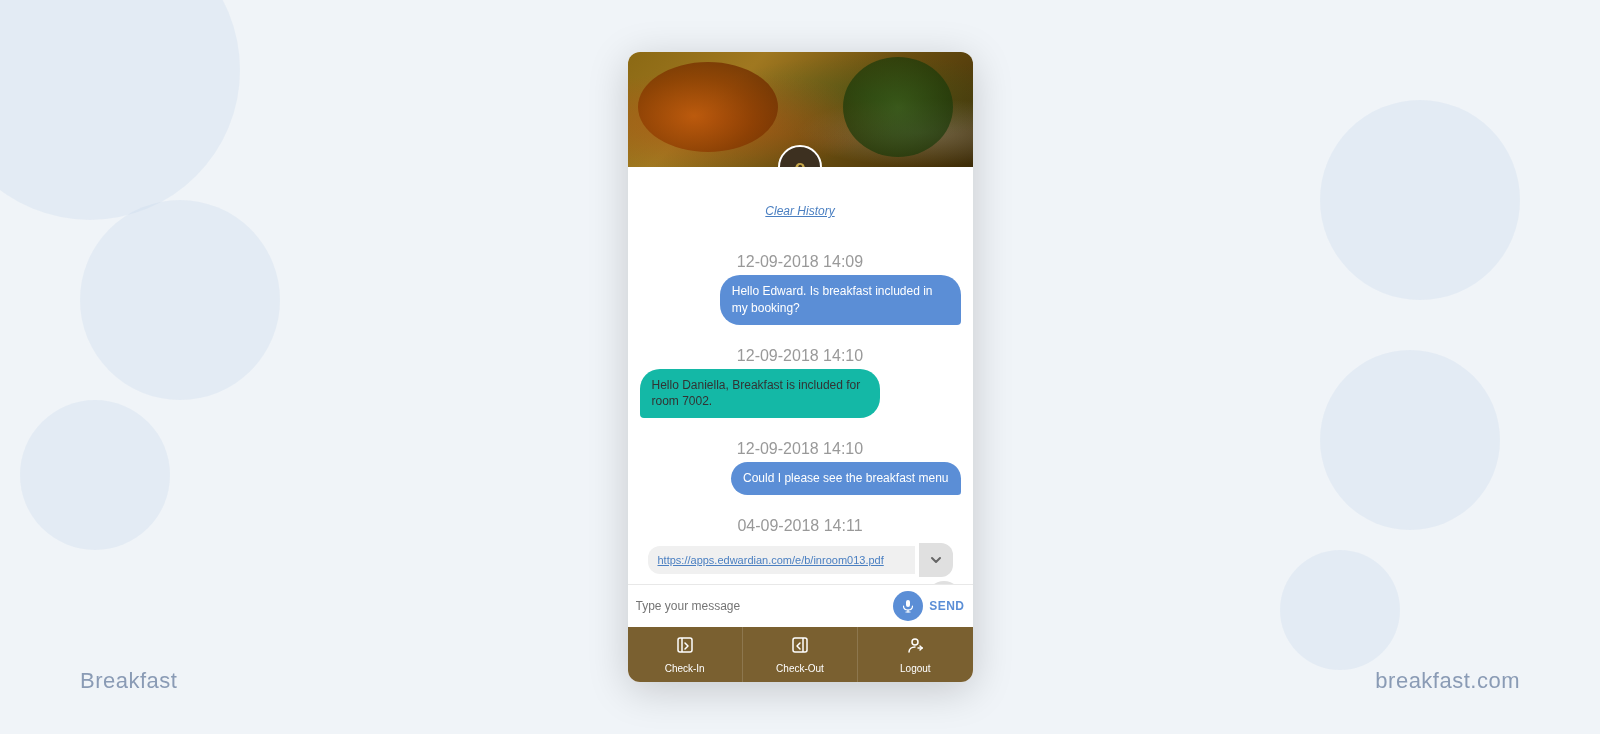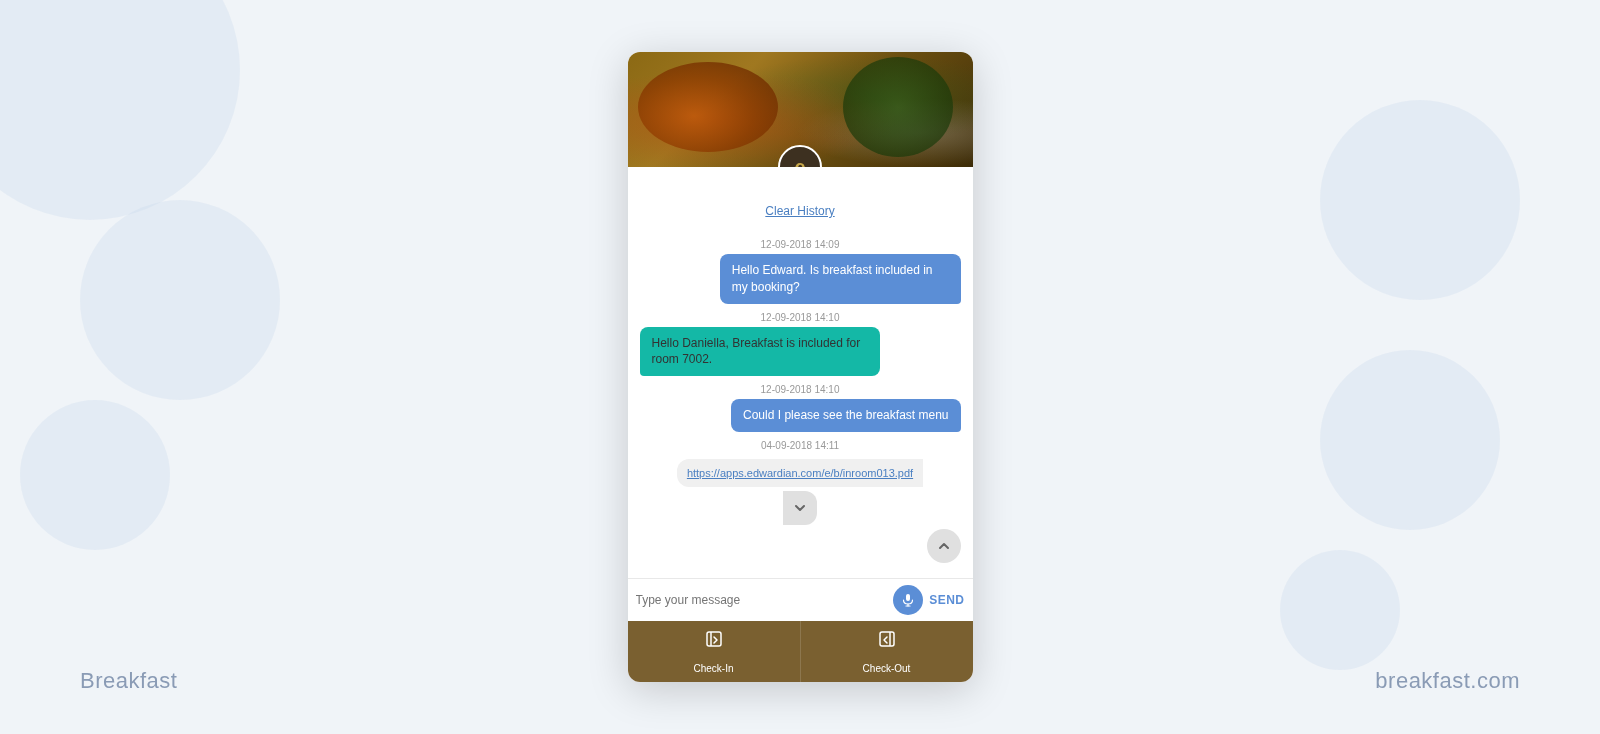--- a/index.html
+++ b/index.html
@@ -144,73 +144,73 @@
       display: flex;
       flex-direction: column;
       gap: 0;
     }
 
     
     .clear-history {
       text-align: center;
       margin-bottom: 14px;
       margin-top: 4px;
+      font-style: italic;
     }
     .clear-history a {
       color: #4a7fc1;
       font-size: 12px;
       text-decoration: underline;
       cursor: pointer;
     }
 
     
     .timestamp {
       text-align: center;
-      font-size: 10px;
+      font-size: 16px;
       color: #999;
-      margin: 6px 0 4px;
+      margin: 20px 0 4px;
     }
 
     
     .message-row {
       display: flex;
       margin-bottom: 2px;
     }
     .message-row.sent {
       justify-content: flex-end;
     }
     .message-row.received {
       justify-content: flex-start;
     }
 
     .bubble {
       max-width: 75%;
       padding: 8px 12px;
-      border-radius: 8px;
+      border-radius: 20px;
       font-size: 12px;
       line-height: 1.4;
     }
     .bubble.sent {
       background: #5b8ed6;
       color: #fff;
       border-bottom-right-radius: 4px;
     }
     .bubble.received {
       background: #14b8a6;
       color: #333;
       border-bottom-left-radius: 4px;
     }
 
     
     .link-row {
       display: flex;
       align-items: center;
-      margin: 4px 0;
+      margin: 4px 8px;
       gap: 4px;
-      flex-direction: column;
     }
     .link-bubble {
       flex: 1;
       background: #f0f0f0;
       border-radius: 12px 0 0 12px;
       padding: 8px 10px;
       font-size: 11px;
     }
     .link-bubble a {
       color: #4a7fc1;
@@ -289,21 +289,21 @@
     .nav-item {
       flex: 1;
       display: flex;
       flex-direction: column;
       align-items: center;
       justify-content: center;
       padding: 8px 4px;
       cursor: pointer;
       color: #fff;
       font-size: 10px;
-      gap: 9px;
+      gap: 3px;
       border-right: 1px solid rgba(255,255,255,0.15);
     }
     .nav-item:last-child {
       border-right: none;
     }
     .nav-icon {
       font-size: 18px;
     }
 
     
@@ -410,15 +410,27 @@
     <div class="nav-item">
       <span class="nav-icon">
         <svg width="20" height="20" viewBox="0 0 20 20" fill="none">
           <rect x="3" y="3" width="14" height="14" rx="2" stroke="white" stroke-width="1.5" fill="none"></rect>
           <line x1="13" y1="3" x2="13" y2="17" stroke="white" stroke-width="1.5"></line>
           <path d="M10 8l-3 3 3 3" stroke="white" stroke-width="1.5" fill="none" stroke-linecap="round" stroke-linejoin="round"></path>
         </svg>
       </span>
       <span>Check-Out</span>
     </div>
+    <div class="nav-item">
+      <span class="nav-icon">
+        <svg width="20" height="20" viewBox="0 0 20 20" fill="none">
+          <circle cx="10" cy="7" r="3" stroke="white" stroke-width="1.5" fill="none"></circle>
+          <path d="M4 17c0-3 2.7-5 6-5" stroke="white" stroke-width="1.5" fill="none" stroke-linecap="round"></path>
+          <line x1="13" y1="13" x2="17" y2="13" stroke="white" stroke-width="1.5" stroke-linecap="round"></line>
+          <line x1="15" y1="11" x2="17" y2="13" stroke="white" stroke-width="1.5" stroke-linecap="round"></line>
+          <line x1="15" y1="15" x2="17" y2="13" stroke="white" stroke-width="1.5" stroke-linecap="round"></line>
+        </svg>
+      </span>
+      <span>Logout</span>
+    </div>
   </div>
 
 </div>
 
 </body></html>

